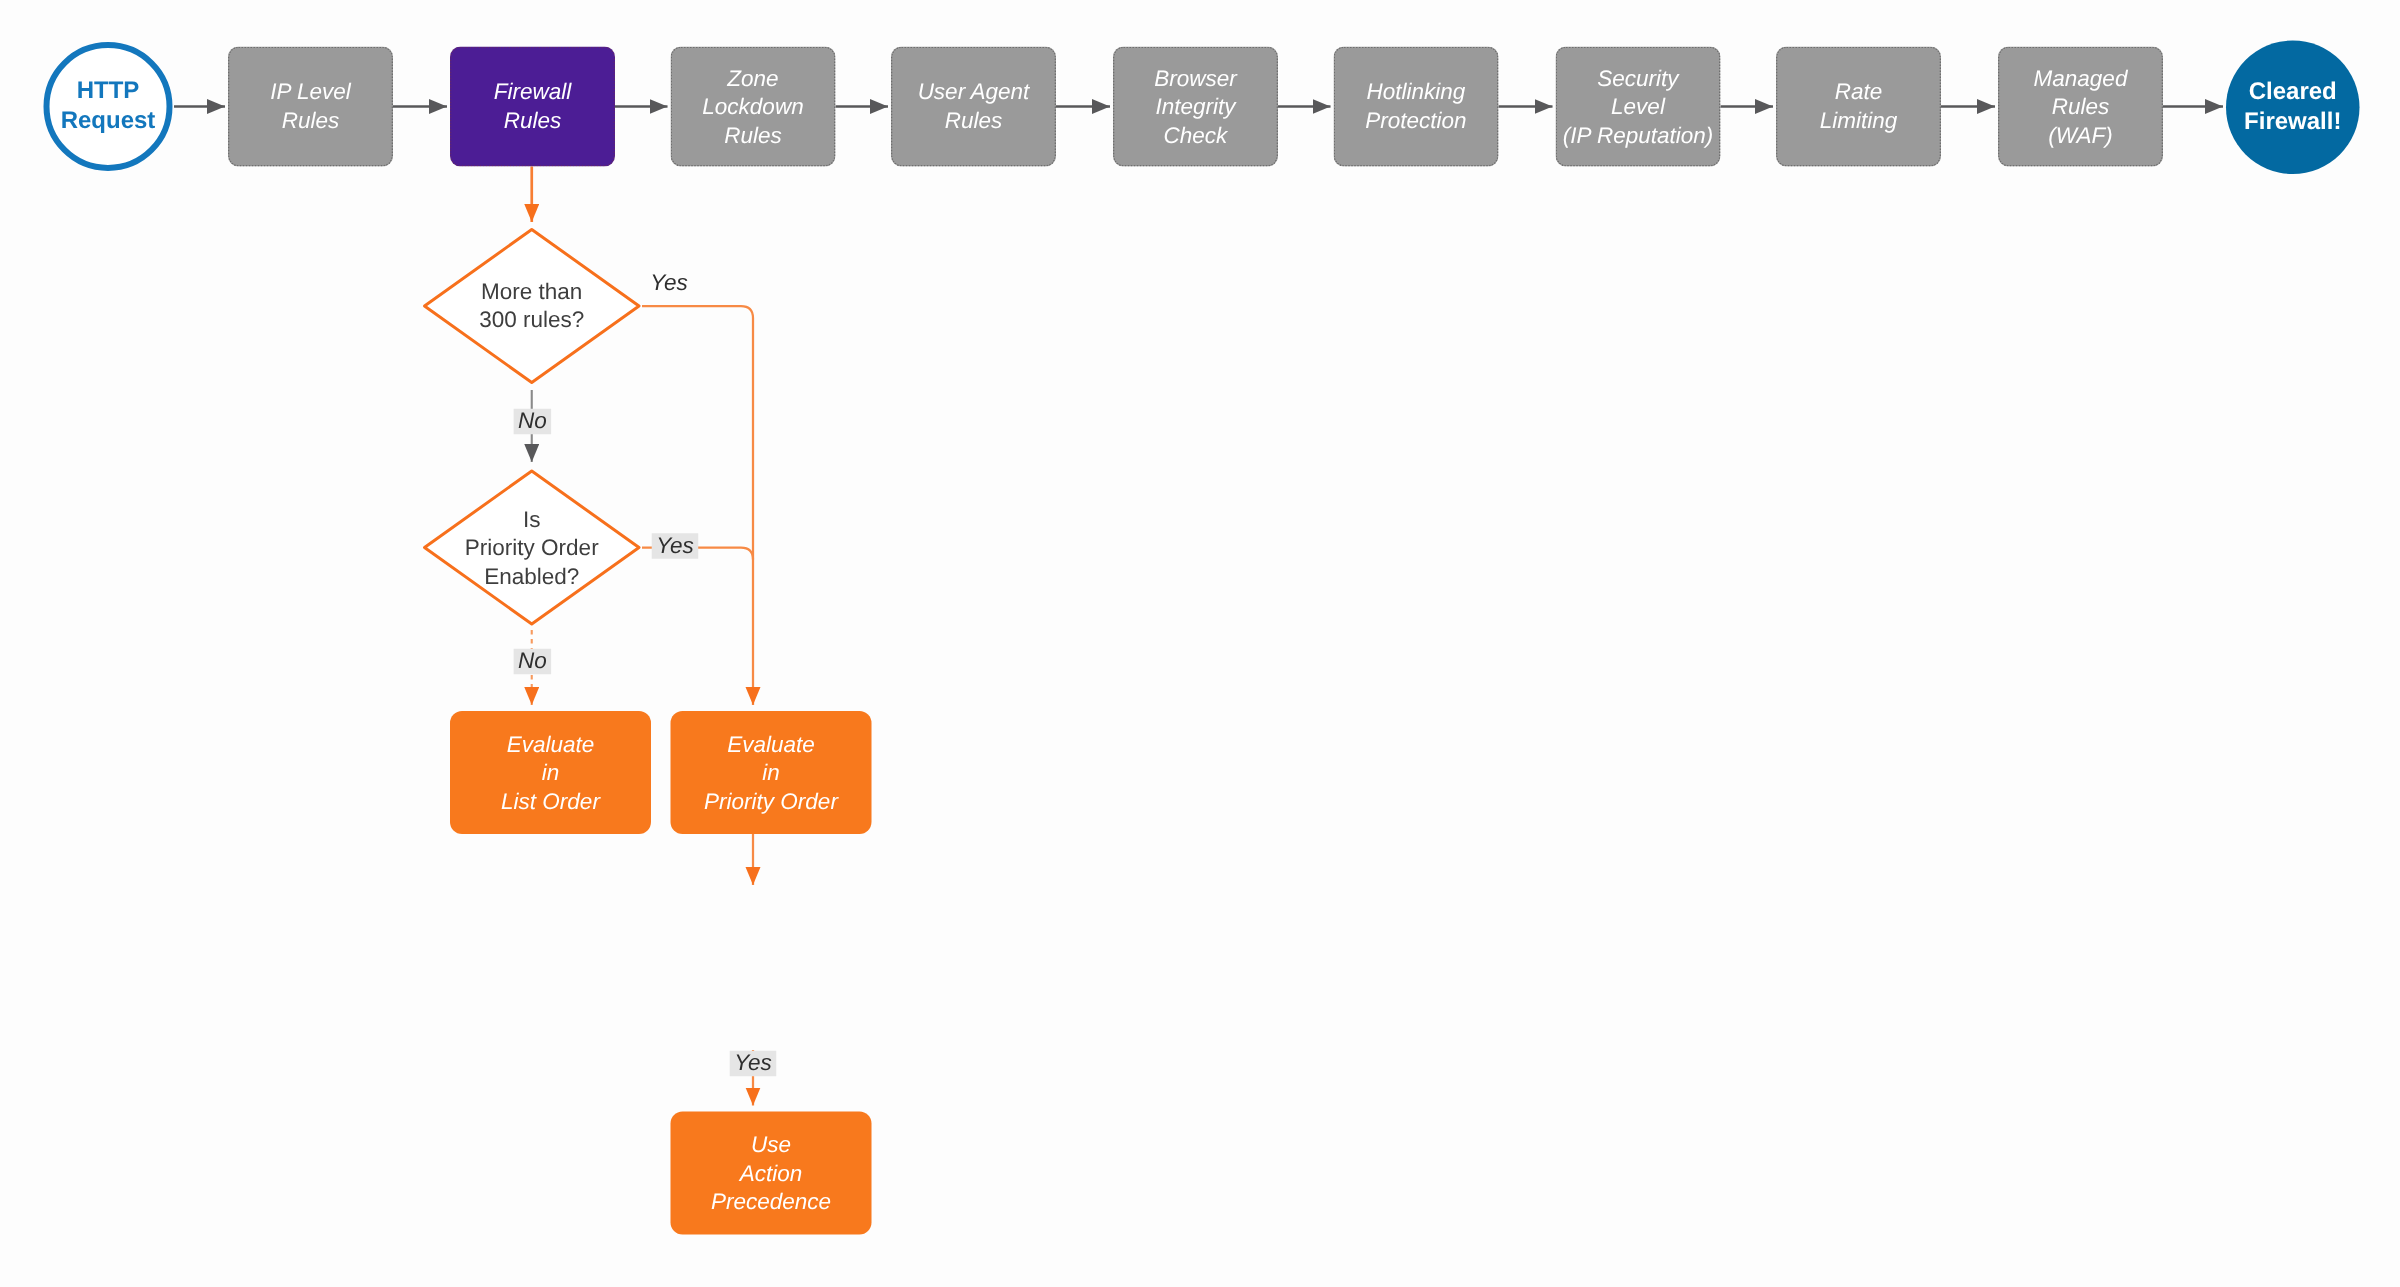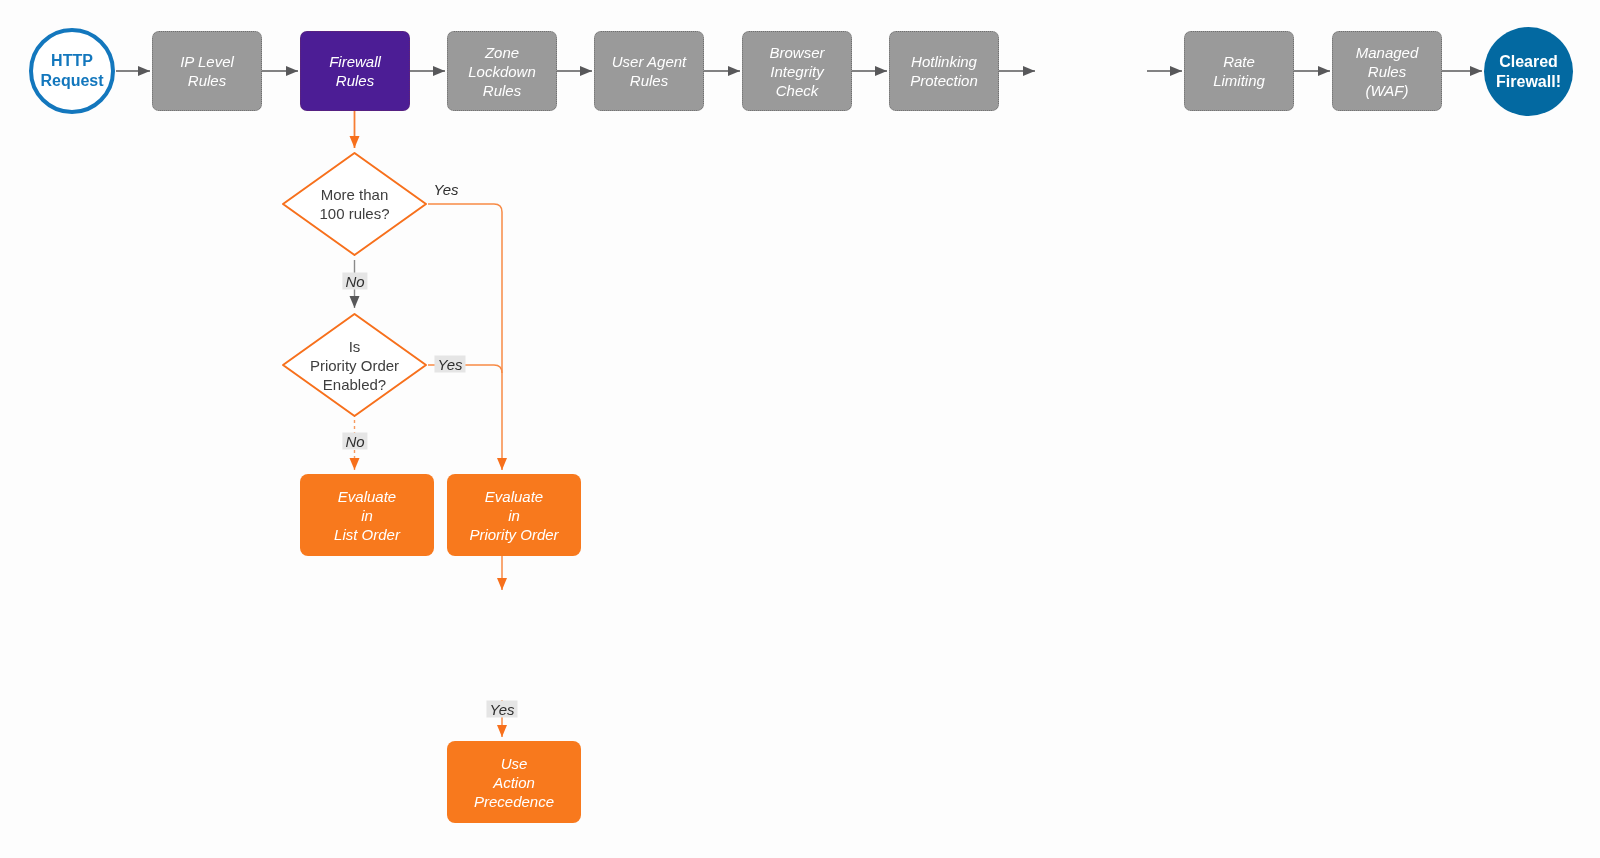--- a/index.html
+++ b/index.html
@@ -81,32 +81,35 @@
   <div class="node box box-gray" style="left:447px">Zone
 Lockdown
 Rules</div>
   <div class="node box box-gray" style="left:594px">User Agent
 Rules</div>
   <div class="node box box-gray" style="left:742px">Browser
 Integrity
 Check</div>
   <div class="node box box-gray" style="left:889px">Hotlinking
 Protection</div>
+  <div class="node box box-gray" style="left:1037px">Security
+Level
+(IP Reputation)</div>
   <div class="node box box-gray" style="left:1184px">Rate
 Limiting</div>
   <div class="node box box-gray" style="left:1332px">Managed
 Rules
 (WAF)</div>
 
   <div class="diamond" style="left:281px;top:151px;width:147px;height:106px">
     <svg width="147" height="106">
       <polygon points="73.5,2 145,53 73.5,104 2,53" fill="#ffffff" stroke="#f7701c" stroke-width="2" stroke-linejoin="round"></polygon>
     </svg>
     <div class="diamond-label">More than
-100 rules?</div>
+300 rules?</div>
   </div>
 
   <div class="diamond" style="left:281px;top:312px;width:147px;height:106px">
     <svg width="147" height="106">
       <polygon points="73.5,2 145,53 73.5,104 2,53" fill="#ffffff" stroke="#f7701c" stroke-width="2" stroke-linejoin="round"></polygon>
     </svg>
     <div class="diamond-label">Is
 Priority Order
 Enabled?</div>
   </div>

